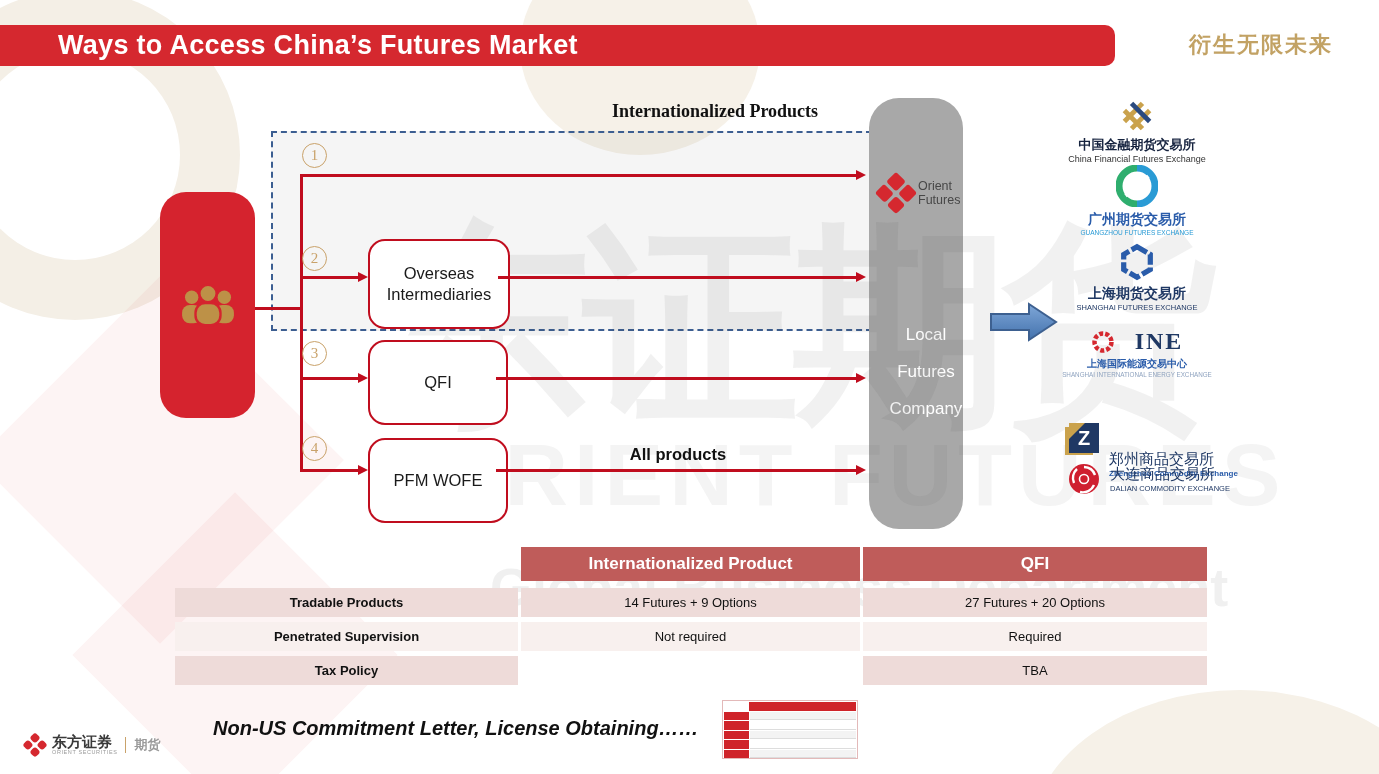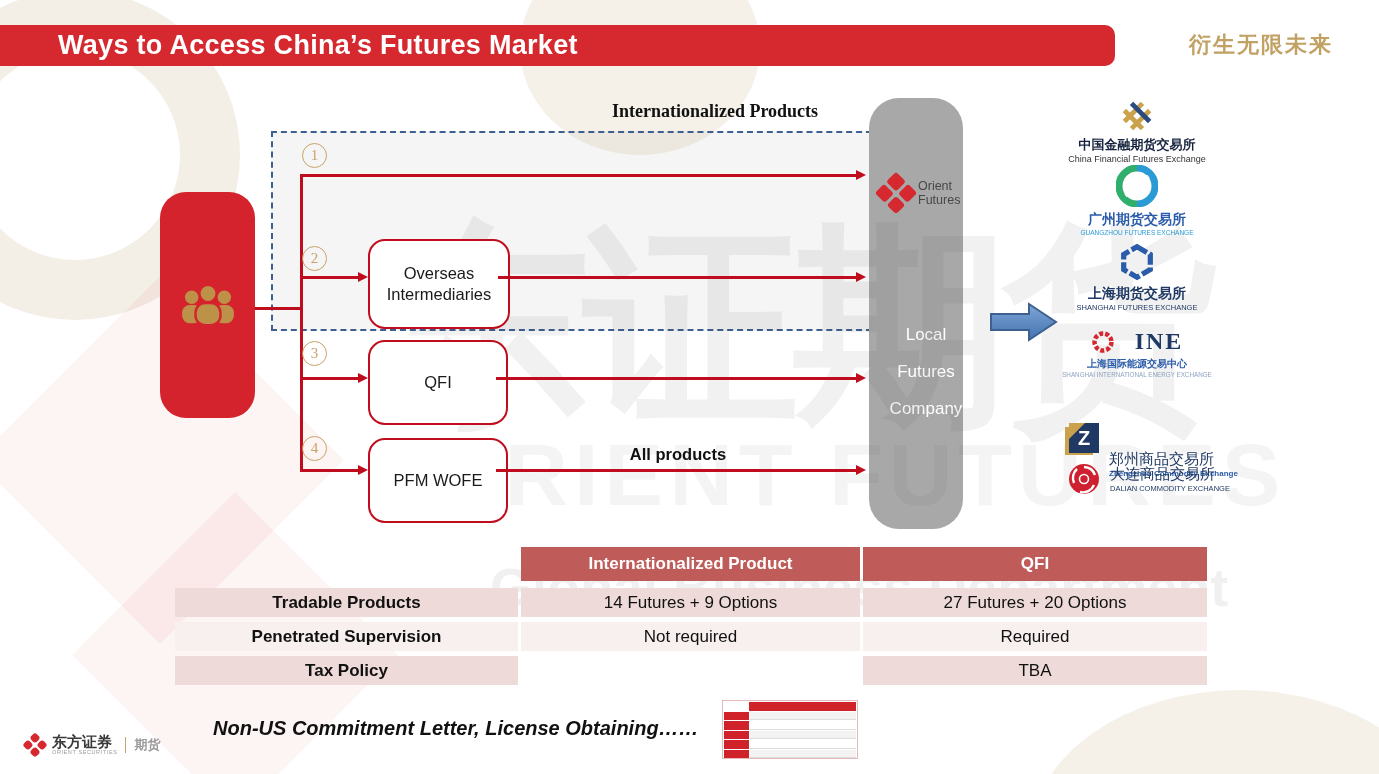--- a/index.html
+++ b/index.html
@@ -63,21 +63,21 @@
 
   
   .exch{position:absolute;text-align:center;}
   .exch .cn{font-weight:bold;}
   .exch .en{color:#33527e;}
   .exch-row{position:absolute;display:flex;align-items:center;gap:8px;text-align:left;}
 
   
   .tbl-hcell{position:absolute;height:34px;background:#bf5c5a;color:#fff;font-weight:bold;font-size:17px;
              display:flex;align-items:center;justify-content:center;}
-  .tbl-cell{position:absolute;height:29px;display:flex;align-items:center;justify-content:center;font-size:17px;color:#111;}
+  .tbl-cell{position:absolute;height:29px;display:flex;align-items:center;justify-content:center;font-size:13px;color:#111;}
   .tbl-label{font-weight:bold;}
   .row-a{background:#eedbd9;}
   .row-b{background:#f8f0ee;}
 
   
   .note{position:absolute;left:213px;top:717px;font-size:20px;font-weight:bold;font-style:italic;color:#111;}
   .thumb{position:absolute;left:722px;top:700px;width:134px;height:57px;background:#fff;
          border:1px solid #e3b9b9;display:flex;flex-direction:column;}
   .thumb .th-head{height:9px;background:#cf2329;margin:1px 1px 0 26px;}
   .thumb .th-row{flex:1;display:flex;margin:1px 1px 0 1px;}

